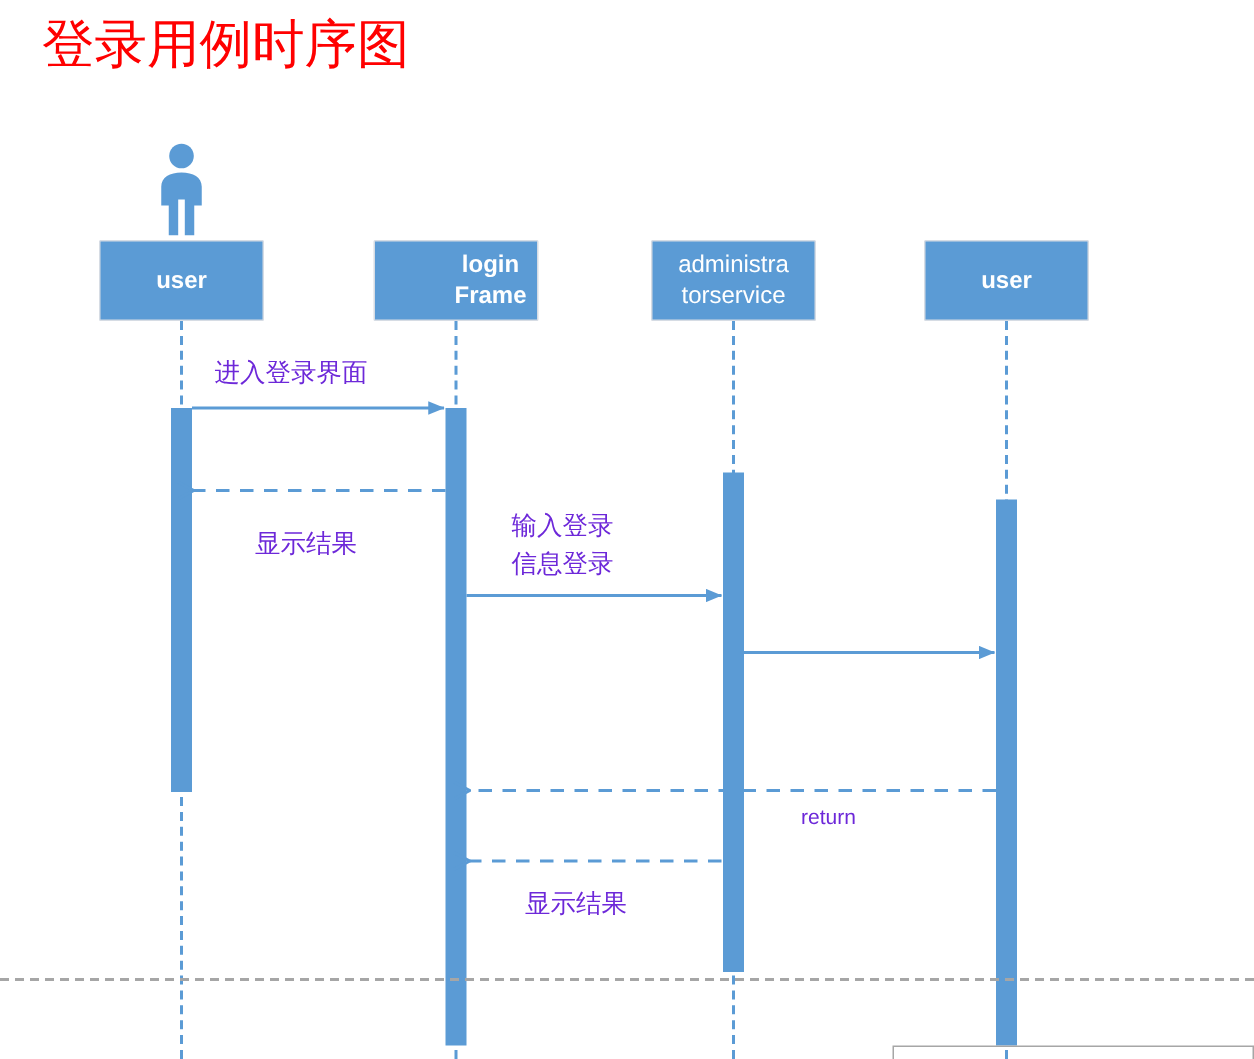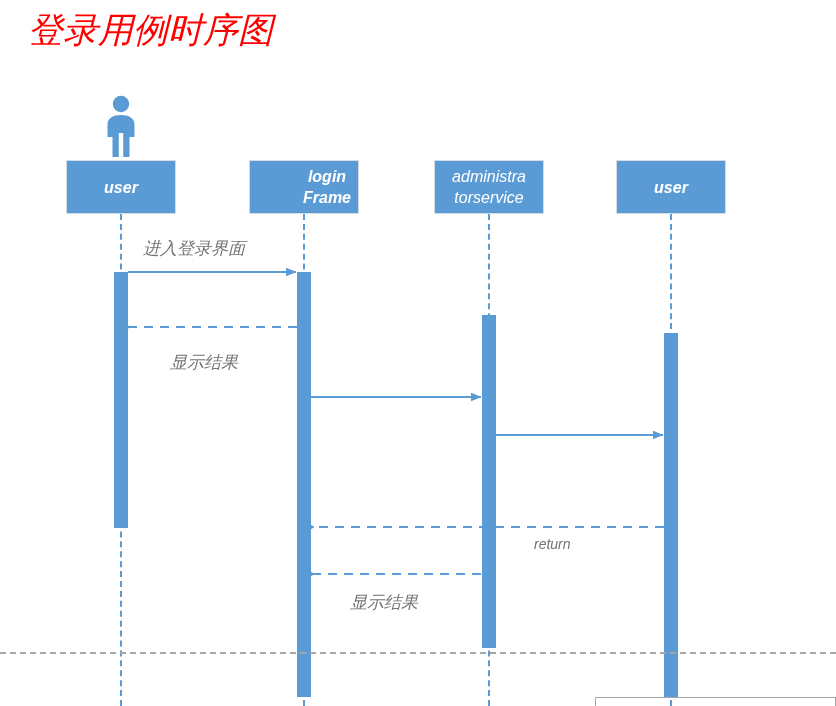--- a/index.html
+++ b/index.html
@@ -11,21 +11,20 @@
     height: 706px;
     background: #ffffff;
     font-family: "Liberation Sans", "DejaVu Sans", sans-serif;
     overflow: hidden;
   }
   #canvas {
     position: relative;
     width: 700px;
     height: 706px;
     background: #ffffff;
-    font-style: italic;
   }
   
   .title {
     position: absolute;
     left: 28px;
     top: 8px;
     font-size: 35px;
     line-height: 44px;
     font-weight: 400;
     color: #FF0000;
@@ -75,21 +74,21 @@
   #msg-layer {
     position: absolute;
     left: 0; top: 0;
     width: 836px;
     height: 706px;
     pointer-events: none;
   }
   
   .msg-label {
     position: absolute;
-    color: #737373;
+    color: #6d28d9;
     font-size: 17px;
     line-height: 25px;
     white-space: pre-line;
     text-align: center;
   }
   .msg-label.latin { font-size: 14px; }
   
   .page-guide {
     position: absolute;
     left: 0;
@@ -161,20 +160,22 @@
 
     <line x1="496" y1="435" x2="663" y2="435" stroke="#5B9BD5" stroke-width="2" marker-end="url(#solid-head)"></line>
 
     <line x1="664" y1="527" x2="313" y2="527" stroke="#5B9BD5" stroke-width="2" stroke-dasharray="9,7" marker-end="url(#open-head)"></line>
 
     <line x1="481" y1="574" x2="313" y2="574" stroke="#5B9BD5" stroke-width="2" stroke-dasharray="9,7" marker-end="url(#open-head)"></line>
   </svg>
 
   <div class="msg-label" style="left:143px; top:236px;">进入登录界面</div>
   <div class="msg-label" style="left:170px; top:350px;">显示结果</div>
+  <div class="msg-label" style="left:341px; top:338px;">输入登录
+信息登录</div>
   <div class="msg-label latin" style="left:534px; top:532px;">return</div>
   <div class="msg-label" style="left:350px; top:590px;">显示结果</div>
 
   <div class="page-guide" style="top:652px;"></div>
 
   <div class="bottom-box" style="left:595px; top:697px; width:241px; height:20px;"></div>
 
 </div>
 
 </body></html>

